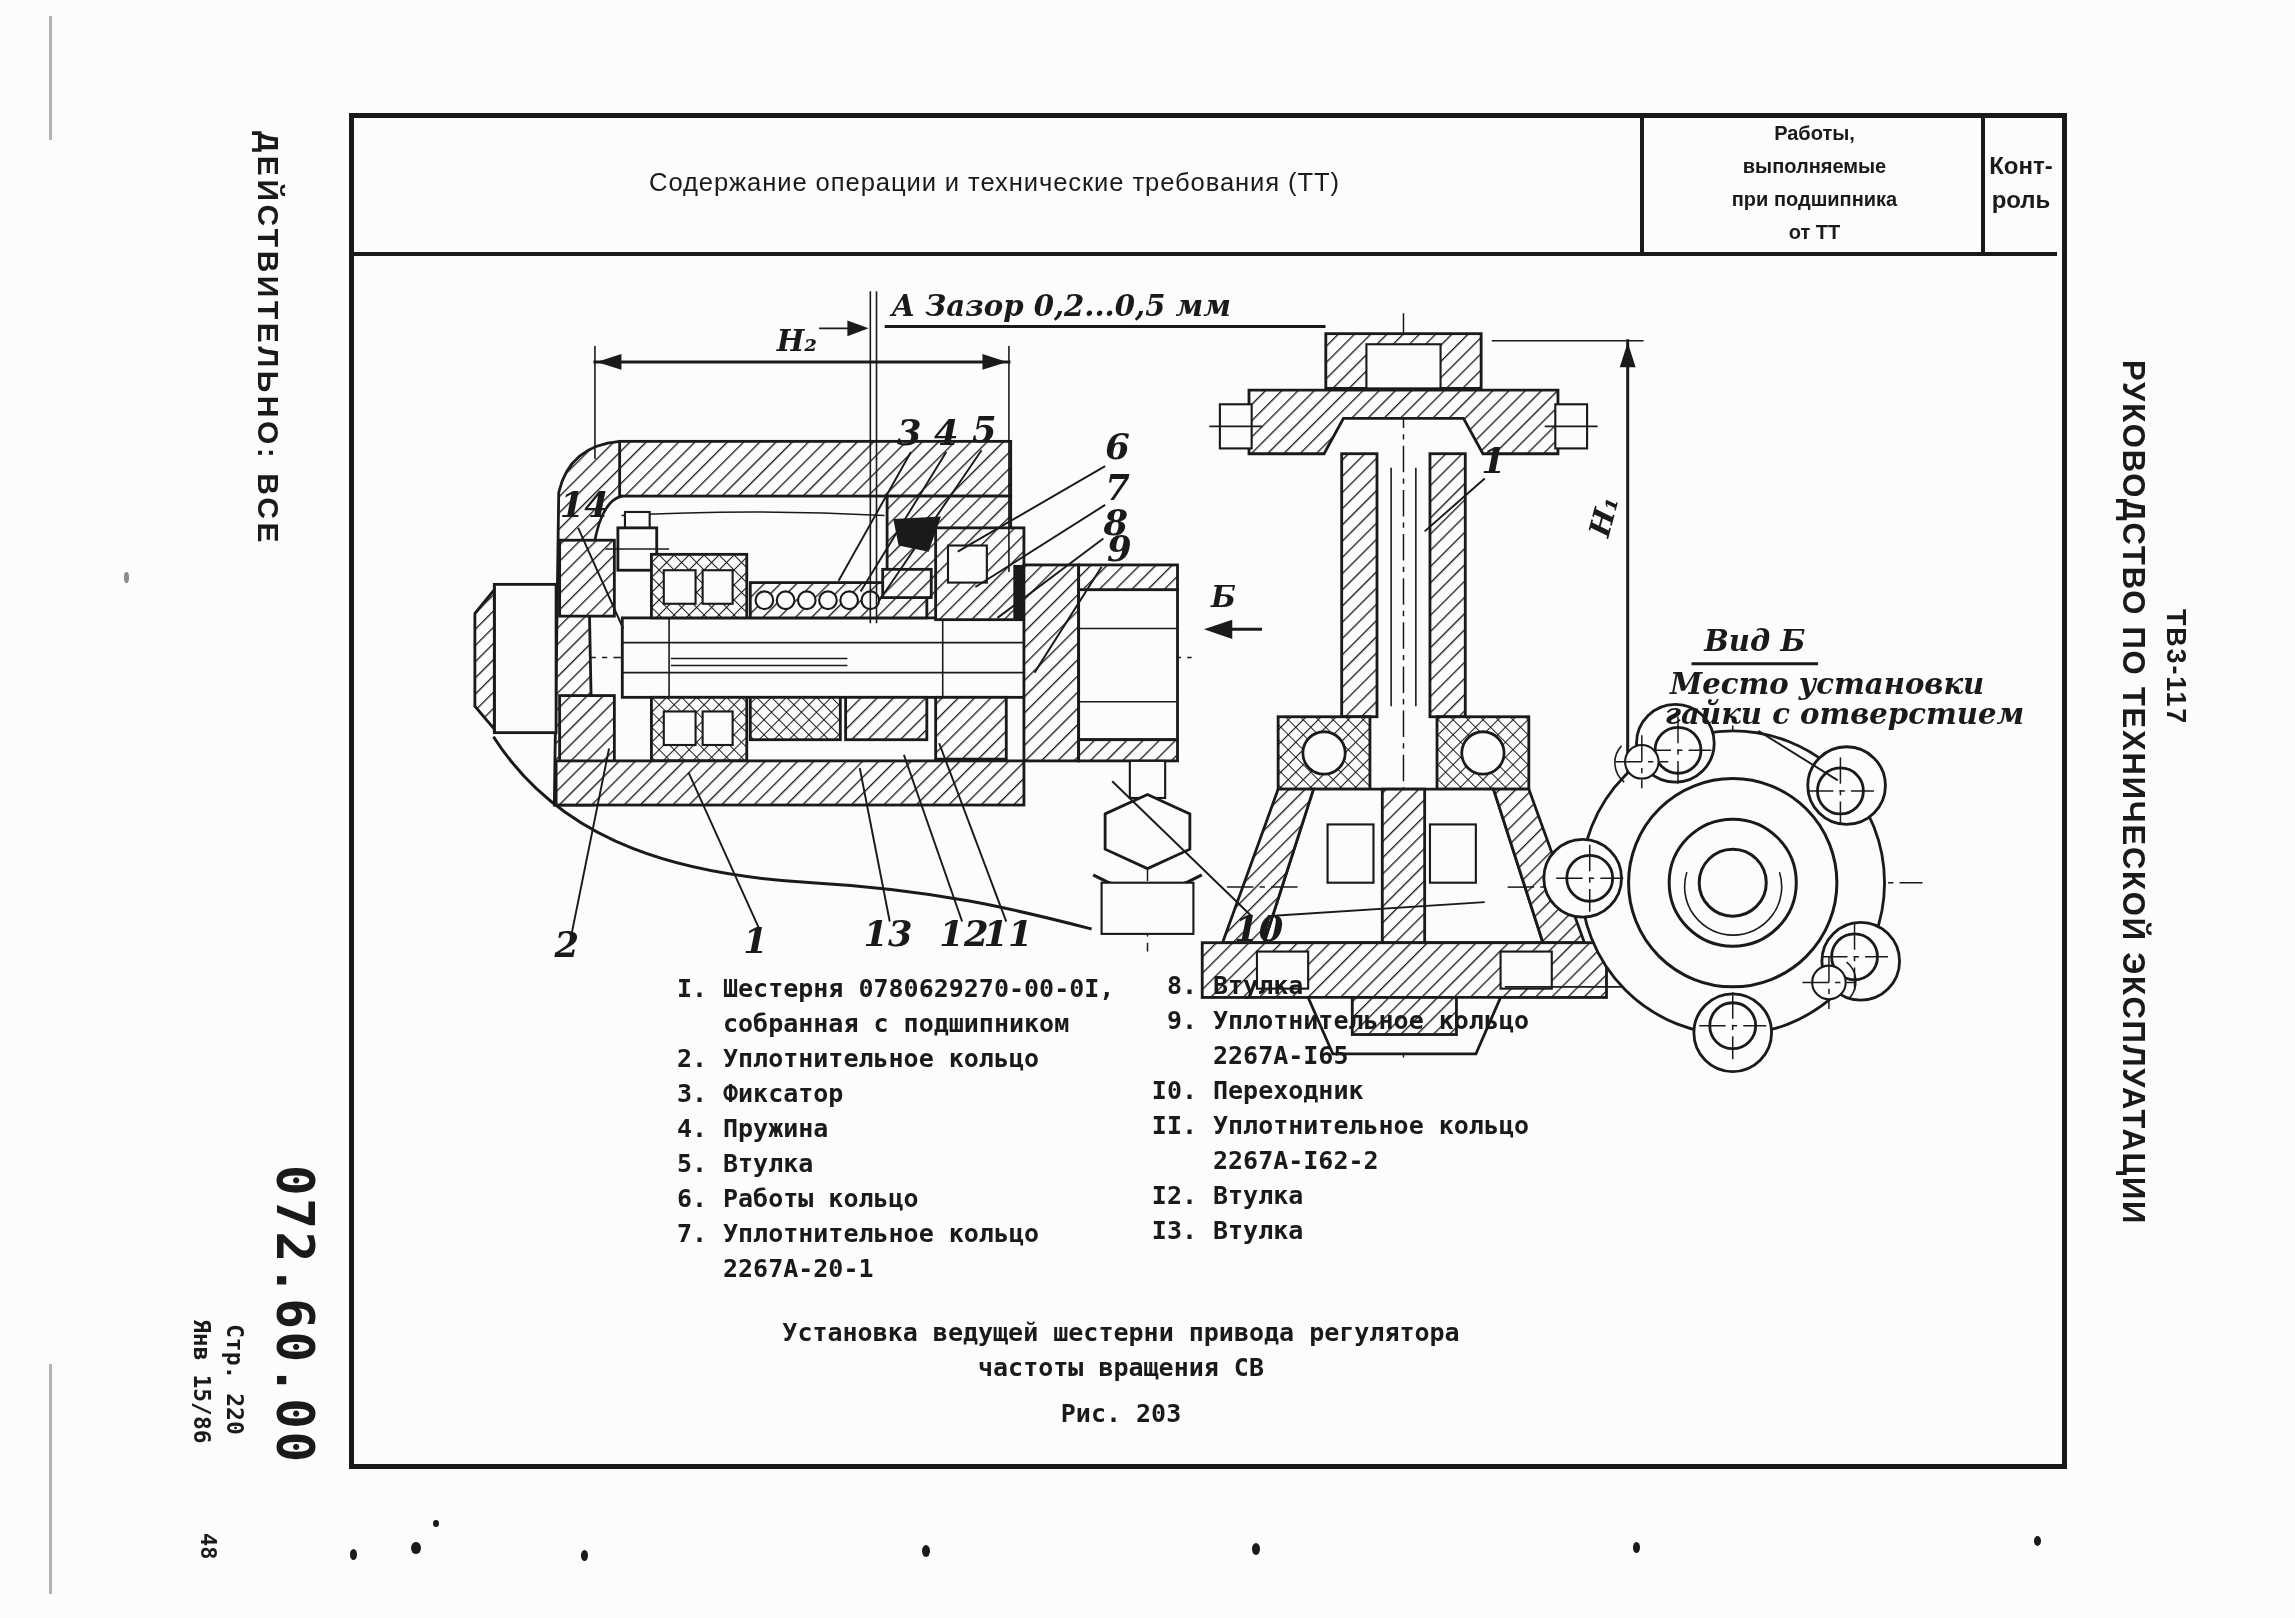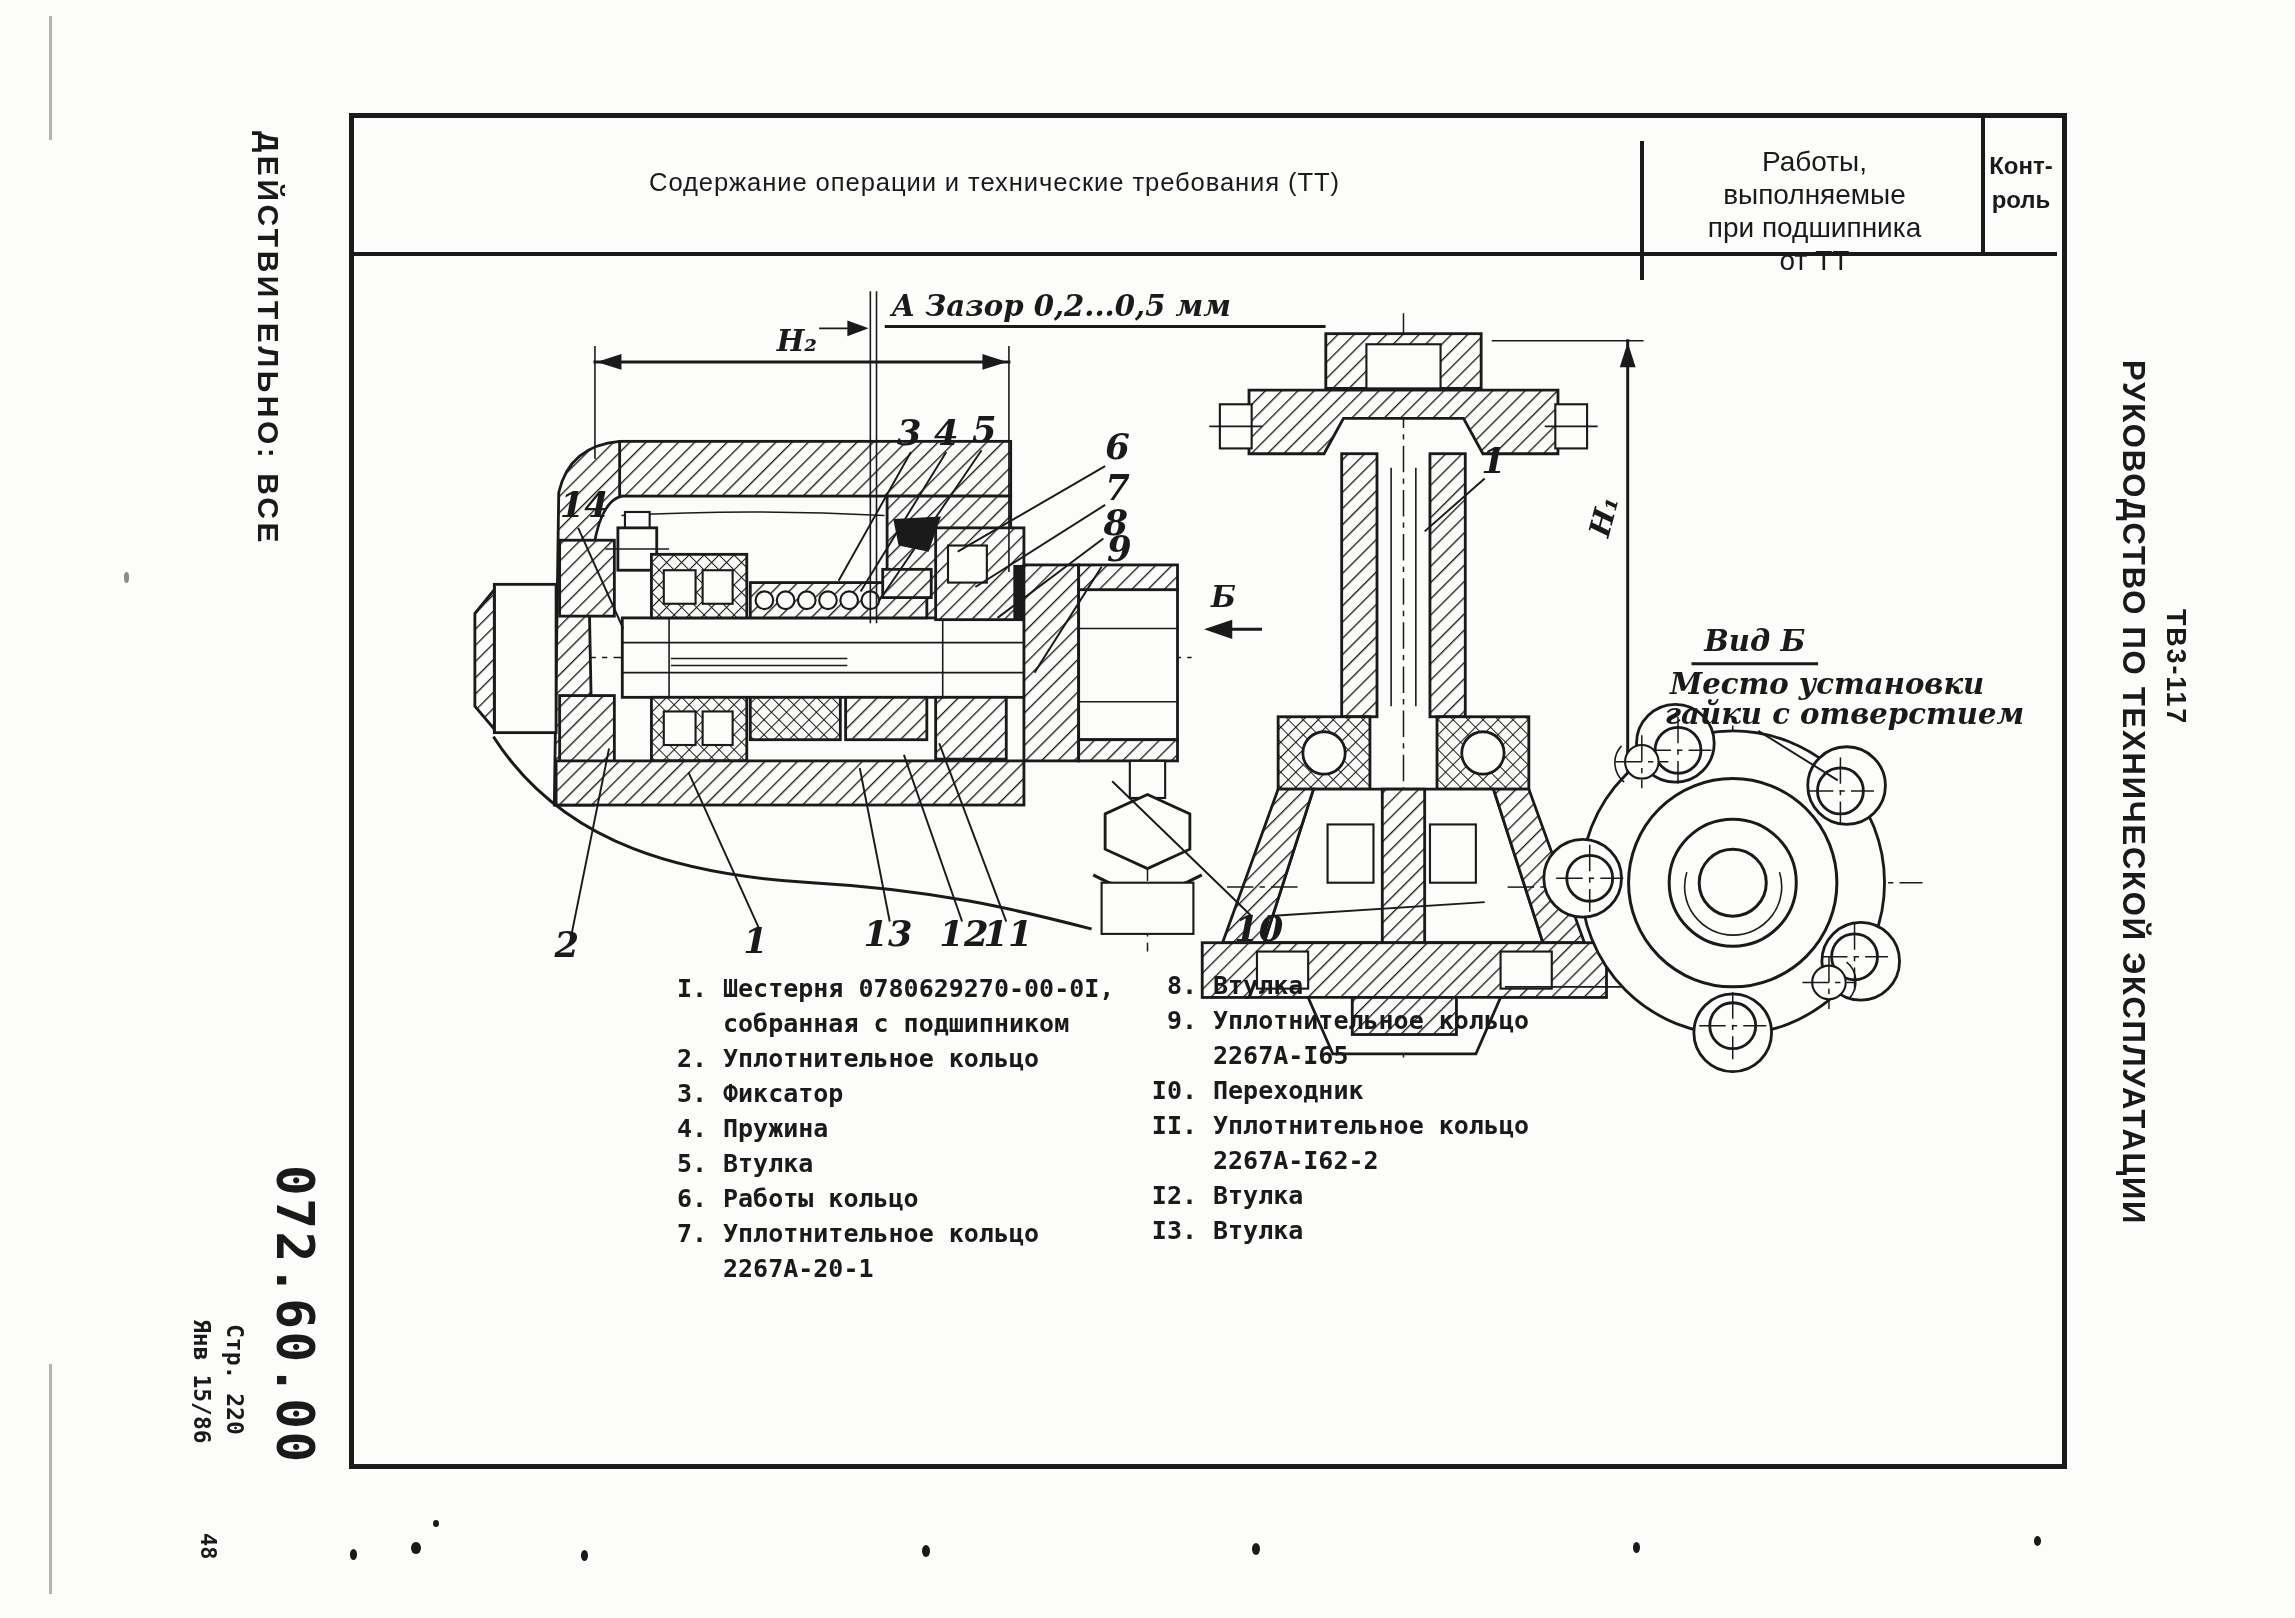--- a/index.html
+++ b/index.html
@@ -5,21 +5,21 @@
   html,body{margin:0;padding:0;background:#e8e8e6;}
   #page{position:relative;width:2295px;height:1618px;background:#fcfcfa;overflow:hidden;
         font-family:"Liberation Sans",sans-serif;color:#1a1a1a;}
   .abs{position:absolute;}
   
   #frame{left:349px;top:113px;width:1708px;height:1346px;border:5.3px solid #1a1a1a;}
   #hdr-row{left:349px;top:113px;width:1708px;height:139px;border-bottom:4.4px solid #1a1a1a;}
   .hdr-cell{position:absolute;top:0;height:100%;display:flex;flex-direction:column;
             align-items:center;justify-content:center;text-align:center;}
   #hdr-c1{left:0;width:1291px;font-size:25.6px;font-weight:400;letter-spacing:0.9px;}
-  #hdr-c2{left:1291px;width:341px;border-left:4.4px solid #1a1a1a;font-size:28px;font-weight:400;line-height:33px;margin-top:28px;}
+  #hdr-c2{left:1291px;width:341px;border-left:4.4px solid #1a1a1a;font-size:20px;font-weight:700;line-height:33px;}
   #hdr-c3{left:1632px;width:72px;border-left:4.4px solid #1a1a1a;font-size:24px;font-weight:600;line-height:34px;}
   
   .vtext{writing-mode:vertical-rl;text-orientation:mixed;white-space:nowrap;font-weight:bold;}
   #stamp-left{left:251px;top:131px;font-size:30px;letter-spacing:3.5px;}
   #side-title{left:2115px;top:360px;font-size:31px;letter-spacing:1.8px;}
   #side-code{left:2160px;top:609px;font-size:27px;letter-spacing:1.8px;}
   #doc-num{left:265px;top:1165px;font-size:51px;letter-spacing:2.6px;font-family:"DejaVu Sans Mono",monospace;}
   #page-lbl{left:222px;top:1324px;font-size:23px;font-family:"DejaVu Sans Mono",monospace;}
   #date-lbl{left:189px;top:1319px;font-size:23px;font-family:"DejaVu Sans Mono",monospace;}
   #corner-mark{left:196px;top:1533px;font-size:22px;font-family:"DejaVu Sans Mono",monospace;}
@@ -372,20 +372,25 @@
         <span class="pl-gap"></span>
         <span class="pl-text"><span>Втулка</span></span>
       </div>
     <div class="pl-item">
         <span class="pl-num">I3.</span>
         <span class="pl-gap"></span>
         <span class="pl-text"><span>Втулка</span></span>
       </div>
   </div>
 
+  <div class="abs" id="caption">
+    <div>Установка ведущей шестерни привода регулятора</div>
+    <div>частоты вращения СВ</div>
+    <div id="fig-num">Рис. 203</div>
+  </div>
 
   <div class="edge-line" style="left:49px;top:16px;height:124px;"></div>
   <div class="edge-line" style="left:49px;top:1364px;height:230px;"></div>
   <div class="speck" style="left:411px;top:1542px;width:9.7px;height:12.4px;"></div>
   <div class="speck" style="left:433px;top:1520px;width:6.2px;height:7px;"></div>
   <div class="speck" style="left:350px;top:1549px;width:7px;height:10.6px;"></div>
   <div class="speck" style="left:581px;top:1550px;width:7px;height:10.6px;"></div>
   <div class="speck" style="left:922px;top:1545px;width:8px;height:11.5px;"></div>
   <div class="speck" style="left:1252px;top:1543px;width:8px;height:11.5px;"></div>
   <div class="speck" style="left:1633px;top:1542px;width:7px;height:10.6px;"></div>

